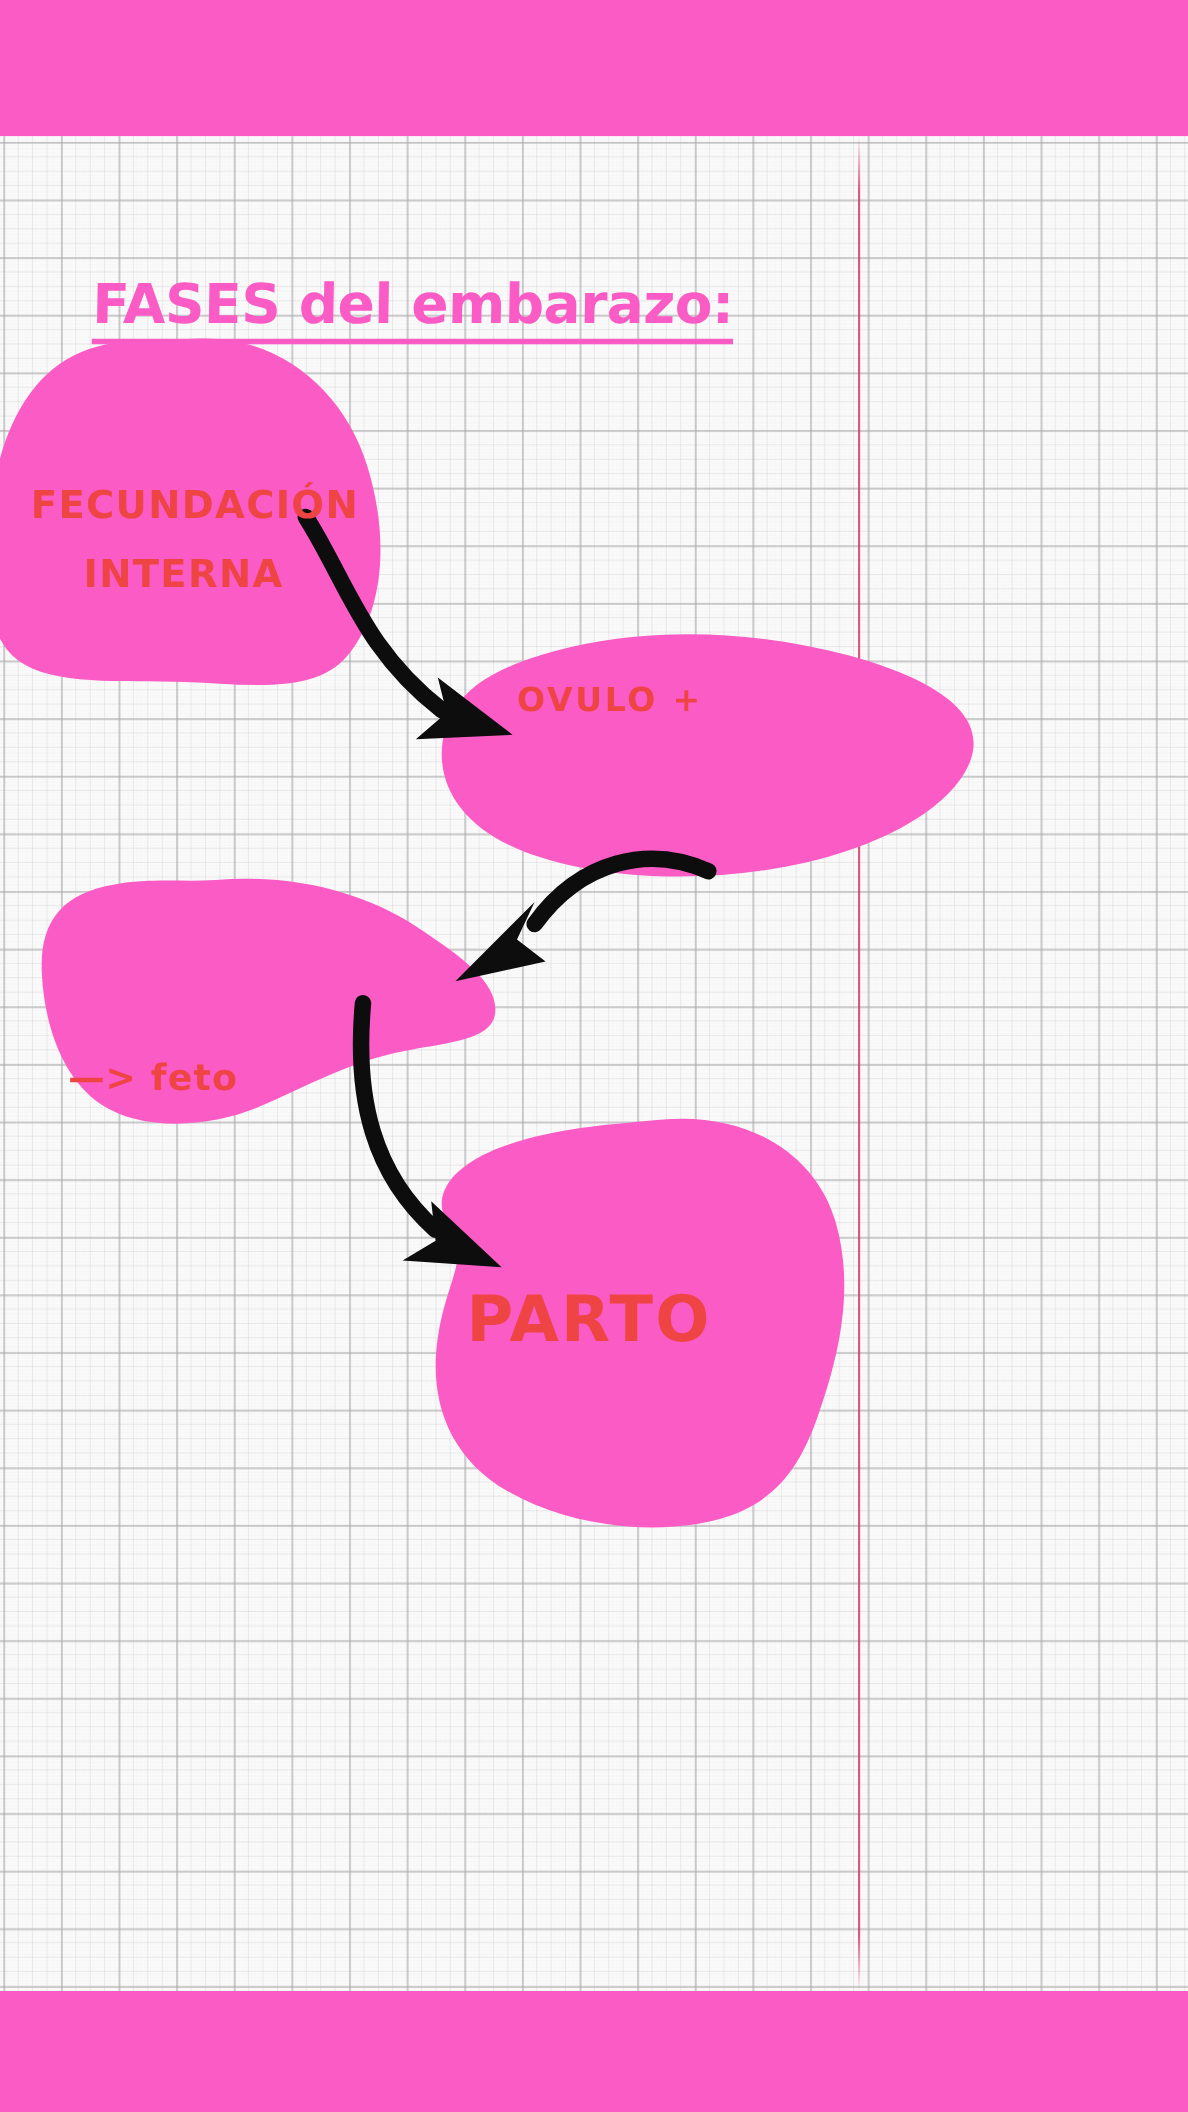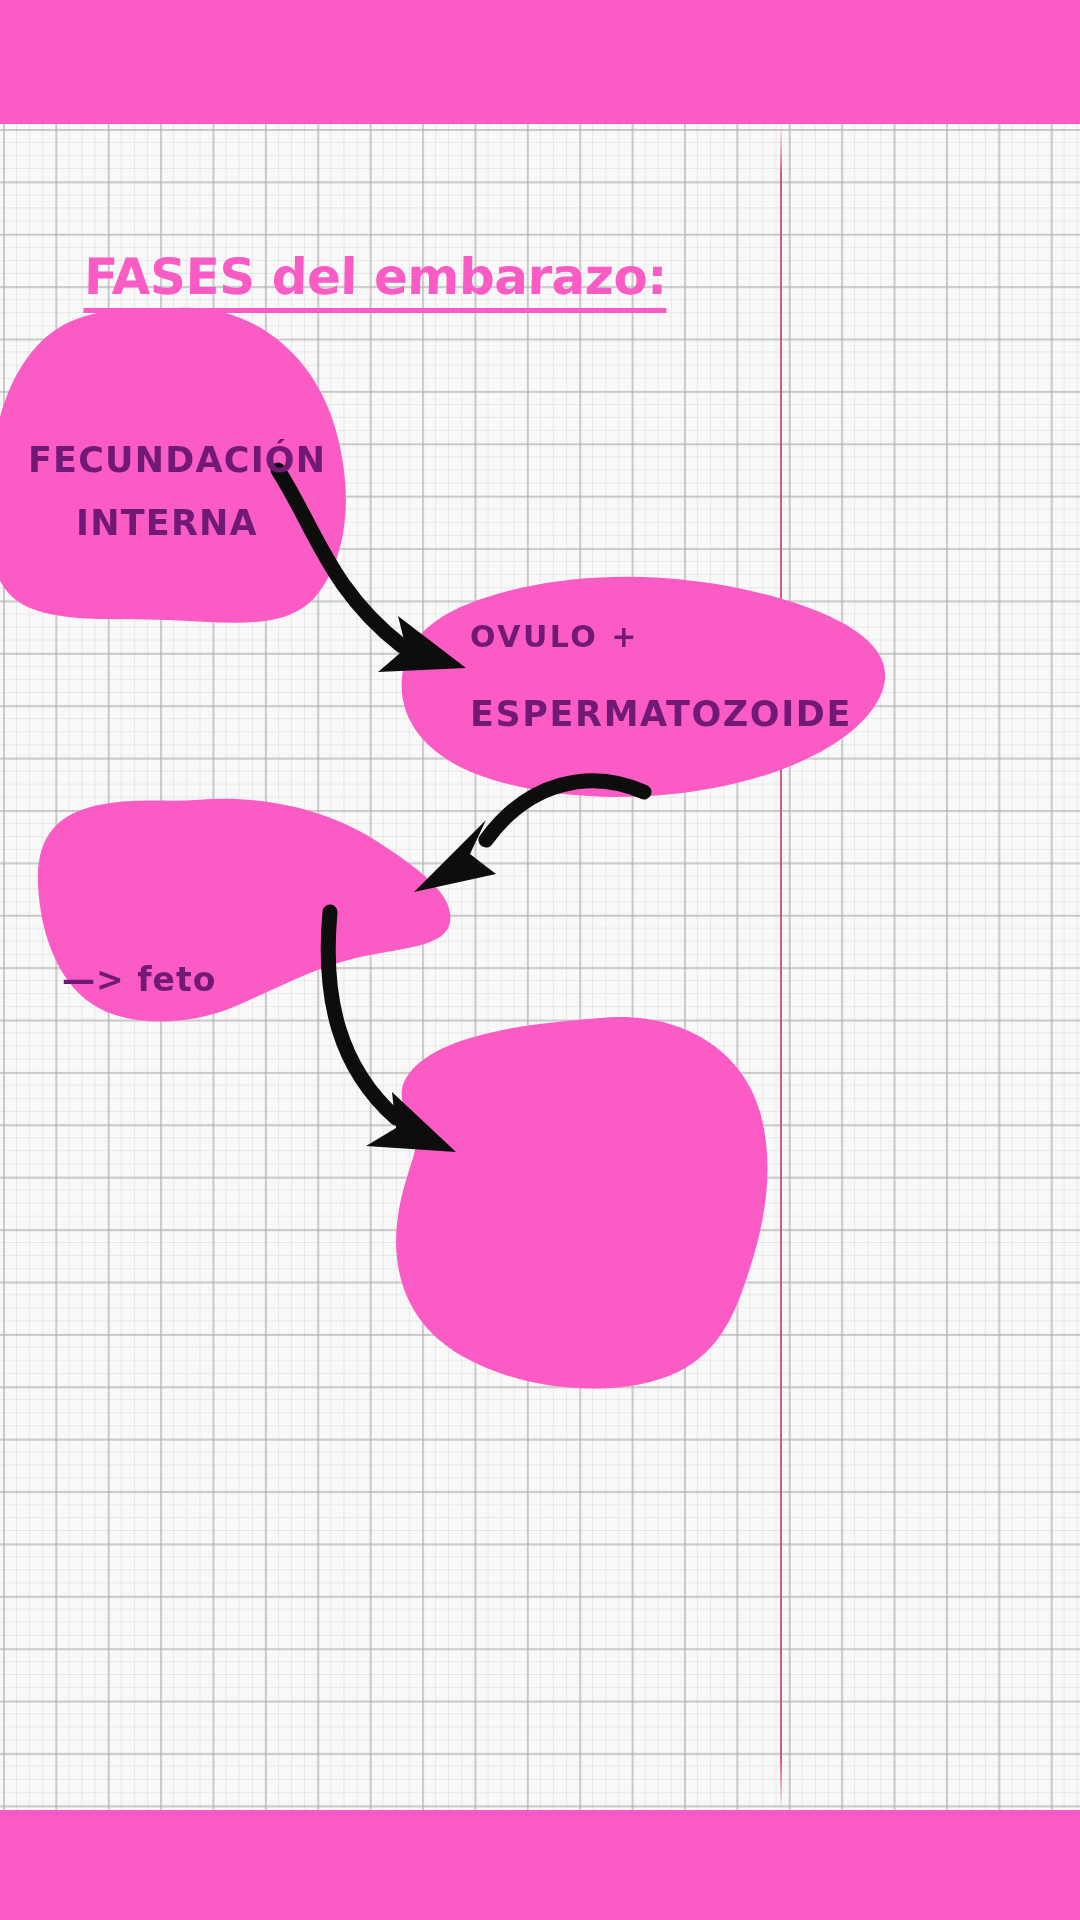--- a/index.html
+++ b/index.html
@@ -45,21 +45,21 @@
   #margin-line{
     position:absolute;top:124px;left:780px;width:2.4px;height:1686px;
     background:linear-gradient(to bottom, rgba(214,60,110,.0) 0%, rgba(214,60,110,.85) 3%, rgba(214,60,110,.85) 97%, rgba(214,60,110,0) 100%);
   }
 
   
   #art{position:absolute;left:0;top:0;width:1080px;height:1920px;}
 
   
   .txt{
-    position:absolute;color:#701a75;
+    position:absolute;color:#ef4444;
     font-family:"DejaVu Sans", sans-serif;
     font-weight:700;letter-spacing:.5px;white-space:pre;
   }
 
   #title{
     position:absolute;left:84px;top:248px;
     font-family:"DejaVu Sans", sans-serif;
     font-weight:700;font-size:50px;letter-spacing:-.5px;
     color:#fb5bc5;
     transform:skewX(-1deg);
@@ -142,19 +142,19 @@
       <path fill="#0d0d0d" d="M456,1152 L392,1092 L396,1128 L366,1146 Z"></path>
     </g>
   </svg>
 
   <div id="title"><u>FASES del embarazo:</u></div>
 
   <div class="txt b1l1">FECUNDACIÓN</div>
   <div class="txt b1l2">INTERNA</div>
 
   <div class="txt b2l1">OVULO +</div>
-  <div class="txt b2l2">ESPERMATOZOIDE</div>
 
   <div class="txt b3l2">—&gt; feto</div>
 
+  <div class="txt b4">PARTO</div>
 
   <div class="band" id="band-bottom"></div>
 </div>
 
 </body></html>

